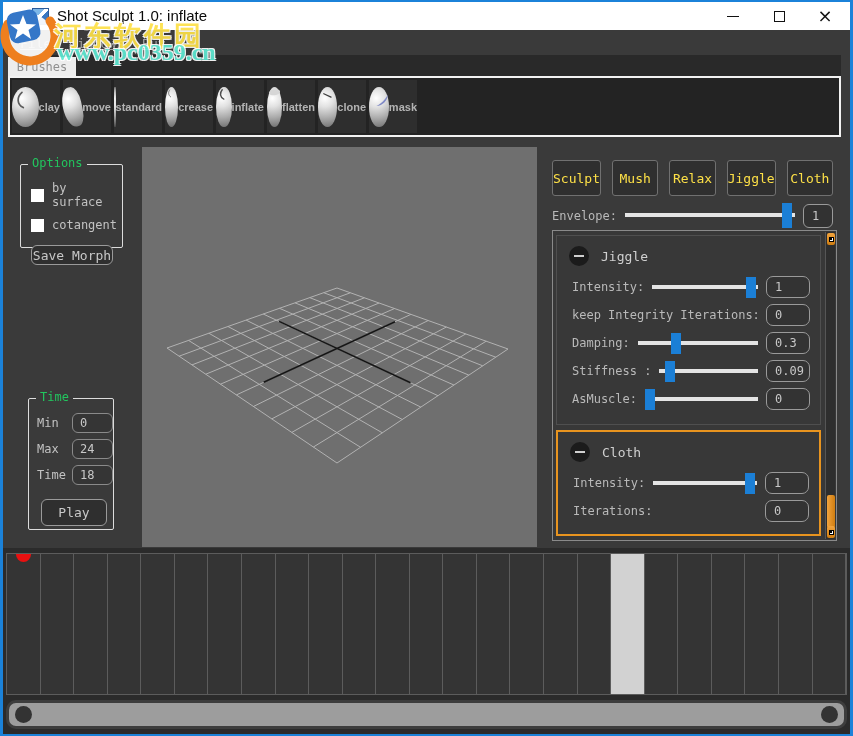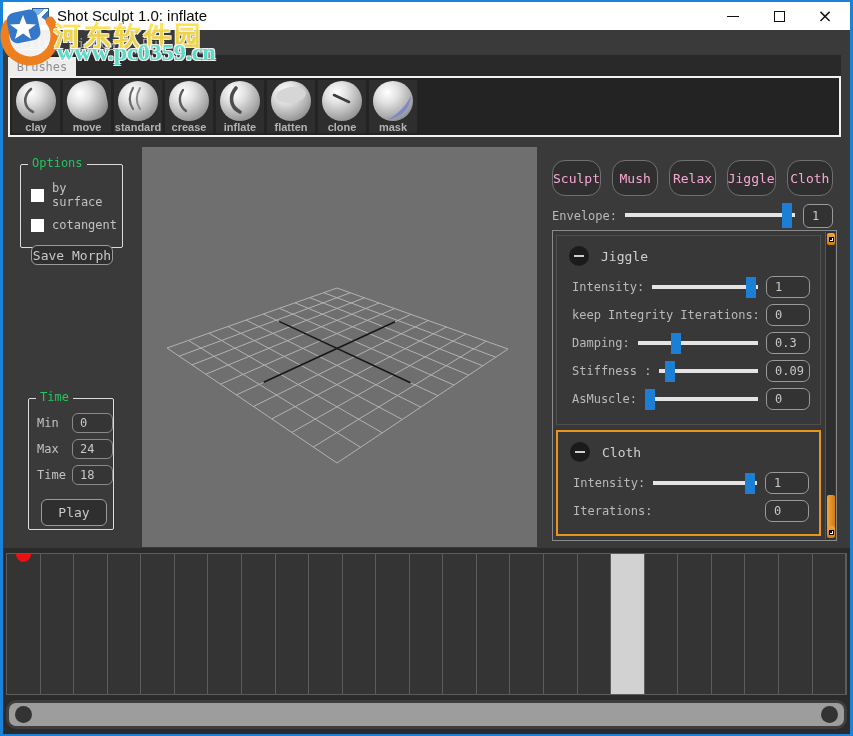--- a/index.html
+++ b/index.html
@@ -27,21 +27,21 @@
   .menubar{position:absolute;left:3px;top:30px;width:847px;height:26px;background:#3a3a3a;
     display:flex;align-items:center;padding-left:8px;}
   .menu-item{color:#a3a3a3;font-size:13px;padding:0 9px;text-decoration:underline;}
 
   
   .tabstrip{position:absolute;left:8px;top:55px;width:833px;height:21px;background:#292929;padding-left:32px;}
   .tab{position:absolute;left:0;top:2px;width:68px;height:19px;background:#ededed;color:#8f8f8f;
     font-size:12px;display:flex;align-items:center;justify-content:center;}
   .toolbar{position:absolute;left:8px;top:76px;width:833px;height:61px;background:#232323;
     border:2px solid #f2f2f2;display:flex;padding:2px;gap:3px;}
-  .brush{width:48px;height:53px;background:#2e2e2e;display:flex;flex-direction:column;align-items:center;}
+  .brush{width:48px;height:53px;background:#2e2e2e;display:flex;flex-direction:row;align-items:center;}
   .ball{width:40px;height:40px;border-radius:50%;position:relative;margin-top:1px;
     background:radial-gradient(circle at 36% 28%, #ffffff 0%, #e2e2e2 28%, #adadad 62%, #6c6c6c 100%);}
   .ball svg{position:absolute;inset:0;}
   .ball-duo{width:40px;height:40px;position:relative;margin-top:1px;}
   .ball-duo .mini{position:absolute;width:25px;height:25px;border-radius:50%;top:8px;
     background:radial-gradient(circle at 36% 28%, #ffffff 0%, #e2e2e2 28%, #adadad 62%, #6c6c6c 100%);}
   .ball-duo .mini.l{left:0;} .ball-duo .mini.r{left:15px;}
   .brush-label{font:bold 11px "Liberation Sans",sans-serif;color:#b3b3b3;margin-top:0;}
 
   
@@ -79,21 +79,21 @@
   .play-btn{width:66px;height:27px;font-size:13px;margin:8px 0 0 4px;}
 
   
   .viewport{position:absolute;left:142px;top:147px;width:395px;height:400px;background:#6f6f6f;}
   .viewport svg{position:absolute;inset:0;}
   .gline{stroke:#b2b2b2;stroke-width:1;fill:none;}
   .aline{stroke:#151515;stroke-width:1.6;fill:none;}
 
   
   .modes{position:absolute;left:552px;top:160px;width:281px;height:36px;display:flex;gap:11px;}
-  .mode-btn{flex:1;background:#2f2f2f;border:1px solid #707070;border-radius:13px;color:#f9a8d4;
+  .mode-btn{flex:1;background:#2f2f2f;border:1px solid #707070;border-radius:3px;color:#fde047;
     font-size:13px;display:flex;align-items:center;justify-content:center;}
   .env-row{position:absolute;left:552px;top:203px;width:281px;height:25px;display:flex;align-items:center;}
   .rlabel{color:#b9b9b9;font-size:12px;white-space:pre;flex:none;}
   .slider{position:relative;flex:1;height:25px;margin:0 8px;}
   .slider-track{position:absolute;left:0;right:0;top:10px;height:4px;background:#e4e4e4;}
   .slider-handle{position:absolute;top:0;width:10px;height:25px;background:#1b7fd6;}
   .slider.small{height:21px;}
   .slider.small .slider-track{top:8px;}
   .slider.small .slider-handle{height:21px;}
   .vfield{width:30px;height:24px;border:1px solid #9a9a9a;border-radius:6px;background:#323232;

